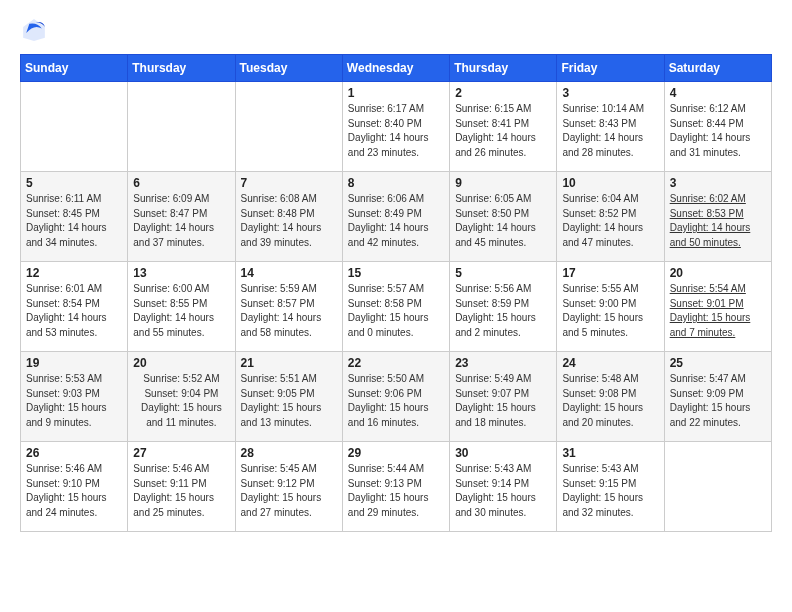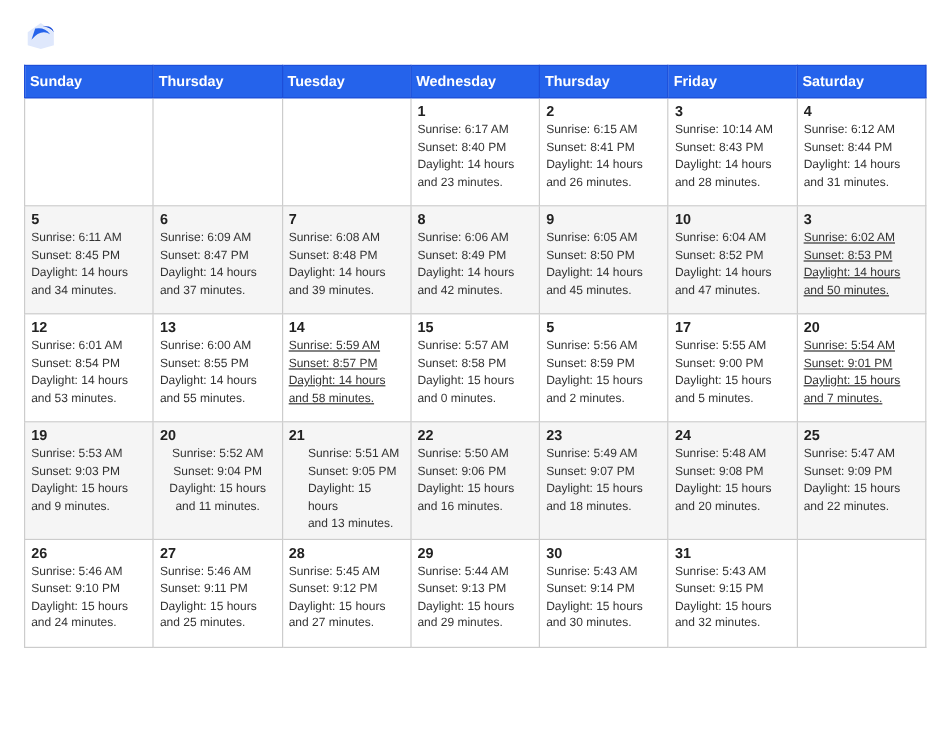--- a/index.html
+++ b/index.html
@@ -215,21 +215,21 @@
         </td>
         <td>
           <div class="day-number">13</div>
           <div class="day-info" style="white-space: pre-line;">Sunrise: 6:00 AM
 Sunset: 8:55 PM
 Daylight: 14 hours
 and 55 minutes.</div>
         </td>
         <td>
           <div class="day-number">14</div>
-          <div class="day-info" style="white-space: pre-line; text-decoration: underline;">Sunrise: 5:59 AM
+          <div class="day-info" style="white-space: pre-line;">Sunrise: 5:59 AM
 Sunset: 8:57 PM
 Daylight: 14 hours
 and 58 minutes.</div>
         </td>
         <td>
           <div class="day-number">15</div>
           <div class="day-info" style="white-space: pre-line;">Sunrise: 5:57 AM
 Sunset: 8:58 PM
 Daylight: 15 hours
 and 0 minutes.</div>
@@ -266,21 +266,21 @@
         </td>
         <td>
           <div class="day-number">20</div>
           <div class="day-info" style="white-space: pre-line; text-align: center;">Sunrise: 5:52 AM
 Sunset: 9:04 PM
 Daylight: 15 hours
 and 11 minutes.</div>
         </td>
         <td>
           <div class="day-number">21</div>
-          <div class="day-info" style="white-space: pre-line; margin-left: 16px;">Sunrise: 5:51 AM
+          <div class="day-info" style="white-space: pre-line;">Sunrise: 5:51 AM
 Sunset: 9:05 PM
 Daylight: 15 hours
 and 13 minutes.</div>
         </td>
         <td>
           <div class="day-number">22</div>
           <div class="day-info" style="white-space: pre-line;">Sunrise: 5:50 AM
 Sunset: 9:06 PM
 Daylight: 15 hours
 and 16 minutes.</div>

